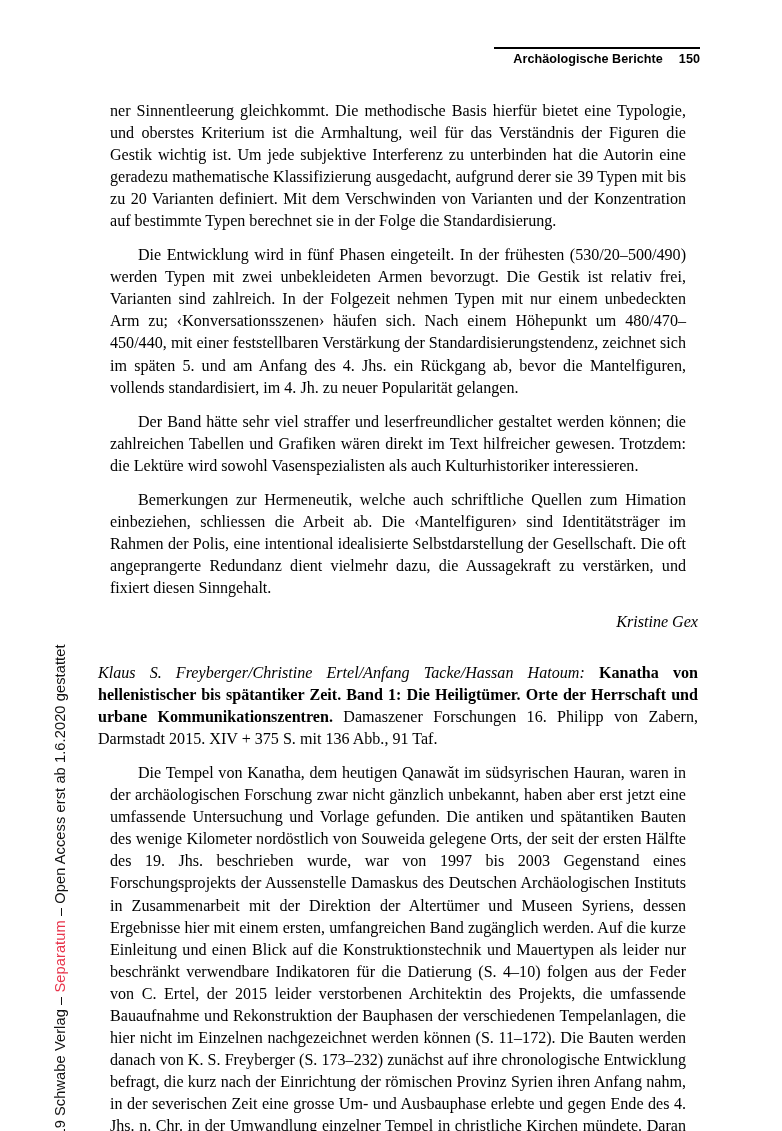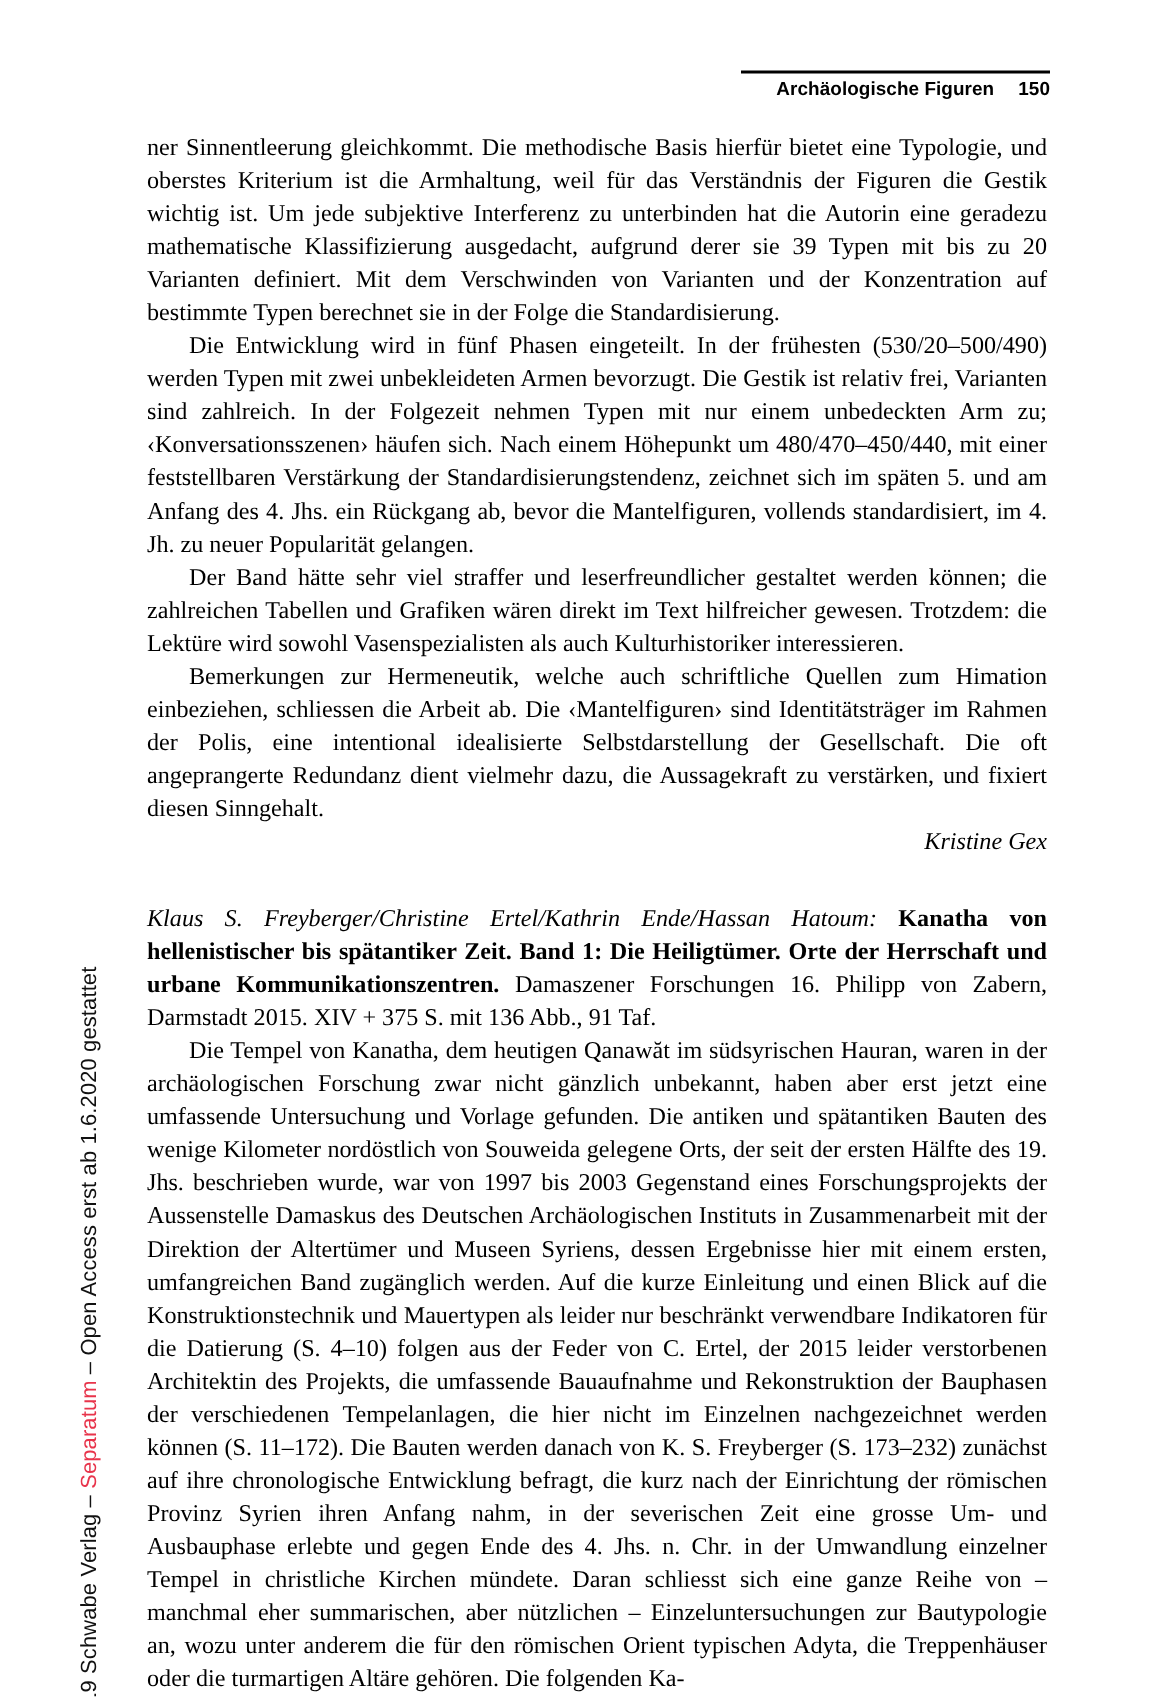--- a/index.html
+++ b/index.html
@@ -73,21 +73,21 @@
   #header-line .hdr-title { margin-right: 16px; }
 
   
   #content {
     position: absolute;
     left: 98px;
     top: 88px;
     width: 600px;
   }
   p.body {
-    margin: 0;
+    margin: 12px;
     font-size: 16.1px;
     line-height: 22.05px;
     text-align: justify;
     text-justify: inter-word;
     hyphens: manual;
   }
   p.indent { text-indent: 28px; }
   p.signature {
     margin: 0;
     font-size: 16.1px;
@@ -119,33 +119,33 @@
 <body>
 
 <div id="page">
 
   <div id="sidebar">
     <div id="sidebar-text"><span>© 2019 Schwabe Verlag – </span><span class="sep">Separatum</span><span> – Open Access erst ab 1.6.2020 gestattet</span></div>
   </div>
 
   <div id="header">
     <div id="header-rule"></div>
-    <div id="header-line"><span class="hdr-title">Archäologische Figuren</span><span>150</span></div>
+    <div id="header-line"><span class="hdr-title">Archäologische Berichte</span><span>150</span></div>
   </div>
 
   <div id="content">
 
     <p class="body">ner Sinnentleerung gleichkommt. Die methodische Basis hierfür bietet eine Typologie, und oberstes Kriterium ist die Armhaltung, weil für das Verständnis der Figuren die Gestik wichtig ist. Um jede subjektive Interferenz zu unterbinden hat die Autorin eine geradezu mathematische Klassifizierung ausgedacht, aufgrund derer sie 39 Typen mit bis zu 20 Varianten definiert. Mit dem Verschwinden von Varianten und der Konzentration auf bestimmte Typen berechnet sie in der Folge die Standardisierung.</p>
     <p class="body indent">Die Entwicklung wird in fünf Phasen eingeteilt. In der frühesten (530/20–500/490) werden Typen mit zwei unbekleideten Armen bevorzugt. Die Gestik ist relativ frei, Varianten sind zahlreich. In der Folgezeit nehmen Typen mit nur einem unbedeckten Arm zu; ‹Konversationsszenen› häufen sich. Nach einem Höhepunkt um 480/470–450/440, mit einer feststellbaren Verstärkung der Standardisierungstendenz, zeichnet sich im späten 5. und am Anfang des 4. Jhs. ein Rückgang ab, bevor die Mantelfiguren, vollends standardisiert, im 4. Jh. zu neuer Popularität gelangen.</p>
     <p class="body indent">Der Band hätte sehr viel straffer und leserfreundlicher gestaltet werden können; die zahlreichen Tabellen und Grafiken wären direkt im Text hilfreicher gewesen. Trotzdem: die Lektüre wird sowohl Vasenspezialisten als auch Kulturhistoriker interessieren.</p>
     <p class="body indent">Bemerkungen zur Hermeneutik, welche auch schriftliche Quellen zum Himation einbeziehen, schliessen die Arbeit ab. Die ‹Mantelfiguren› sind Identitätsträger im Rahmen der Polis, eine intentional idealisierte Selbstdarstellung der Gesellschaft. Die oft angeprangerte Redundanz dient vielmehr dazu, die Aussagekraft zu verstärken, und fixiert diesen Sinngehalt.</p>
     <p class="signature">Kristine Gex</p>
 
     <div class="gap-review"></div>
 
-    <p class="citation"><span class="authors">Klaus S. Freyberger/Christine Ertel/Kathrin Ende/Hassan Hatoum: </span><span class="title">Kanatha von hellenistischer bis spätantiker Zeit. Band 1: Die Heiligtümer. Orte der Herrschaft und urbane Kommunikationszentren.</span><span> Damaszener Forschungen 16. Philipp von Zabern, Darmstadt 2015. XIV + 375 S. mit 136 Abb., 91 Taf.</span></p>
+    <p class="citation"><span class="authors">Klaus S. Freyberger/Christine Ertel/Anfang Tacke/Hassan Hatoum: </span><span class="title">Kanatha von hellenistischer bis spätantiker Zeit. Band 1: Die Heiligtümer. Orte der Herrschaft und urbane Kommunikationszentren.</span><span> Damaszener Forschungen 16. Philipp von Zabern, Darmstadt 2015. XIV + 375 S. mit 136 Abb., 91 Taf.</span></p>
 
     <p class="body indent">Die Tempel von Kanatha, dem heutigen Qanawăt im südsyrischen Hauran, waren in der archäologischen Forschung zwar nicht gänzlich unbekannt, haben aber erst jetzt eine umfassende Untersuchung und Vorlage gefunden. Die antiken und spätantiken Bauten des wenige Kilometer nordöstlich von Souweida gelegene Orts, der seit der ersten Hälfte des 19. Jhs. beschrieben wurde, war von 1997 bis 2003 Gegenstand eines Forschungsprojekts der Aussenstelle Damaskus des Deutschen Archäologischen Instituts in Zusammenarbeit mit der Direktion der Altertümer und Museen Syriens, dessen Ergebnisse hier mit einem ersten, umfangreichen Band zugänglich werden. Auf die kurze Einleitung und einen Blick auf die Konstruktionstechnik und Mauertypen als leider nur beschränkt verwendbare Indikatoren für die Datierung (S. 4–10) folgen aus der Feder von C. Ertel, der 2015 leider verstorbenen Architektin des Projekts, die umfassende Bauaufnahme und Rekonstruktion der Bauphasen der verschiedenen Tempelanlagen, die hier nicht im Einzelnen nachgezeichnet werden können (S. 11–172). Die Bauten werden danach von K. S. Freyberger (S. 173–232) zunächst auf ihre chronologische Entwicklung befragt, die kurz nach der Einrichtung der römischen Provinz Syrien ihren Anfang nahm, in der severischen Zeit eine grosse Um- und Ausbauphase erlebte und gegen Ende des 4. Jhs. n. Chr. in der Umwandlung einzelner Tempel in christliche Kirchen mündete. Daran schliesst sich eine ganze Reihe von – manchmal eher summarischen, aber nützlichen – Einzeluntersuchungen zur Bautypologie an, wozu unter anderem die für den römischen Orient typischen Adyta, die Treppenhäuser oder die turmartigen Altäre gehören. Die folgenden Ka-</p>
 
   </div>
 
 
 </div>
 
 </body></html>

